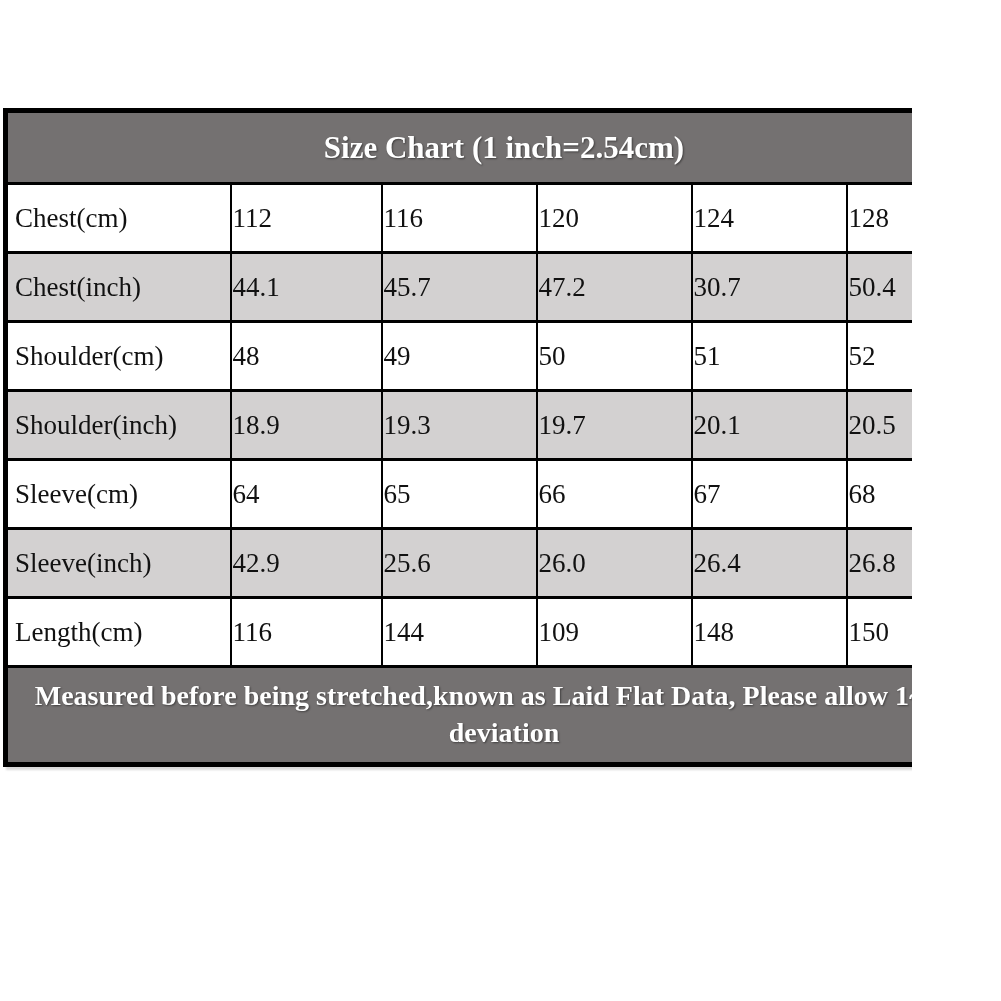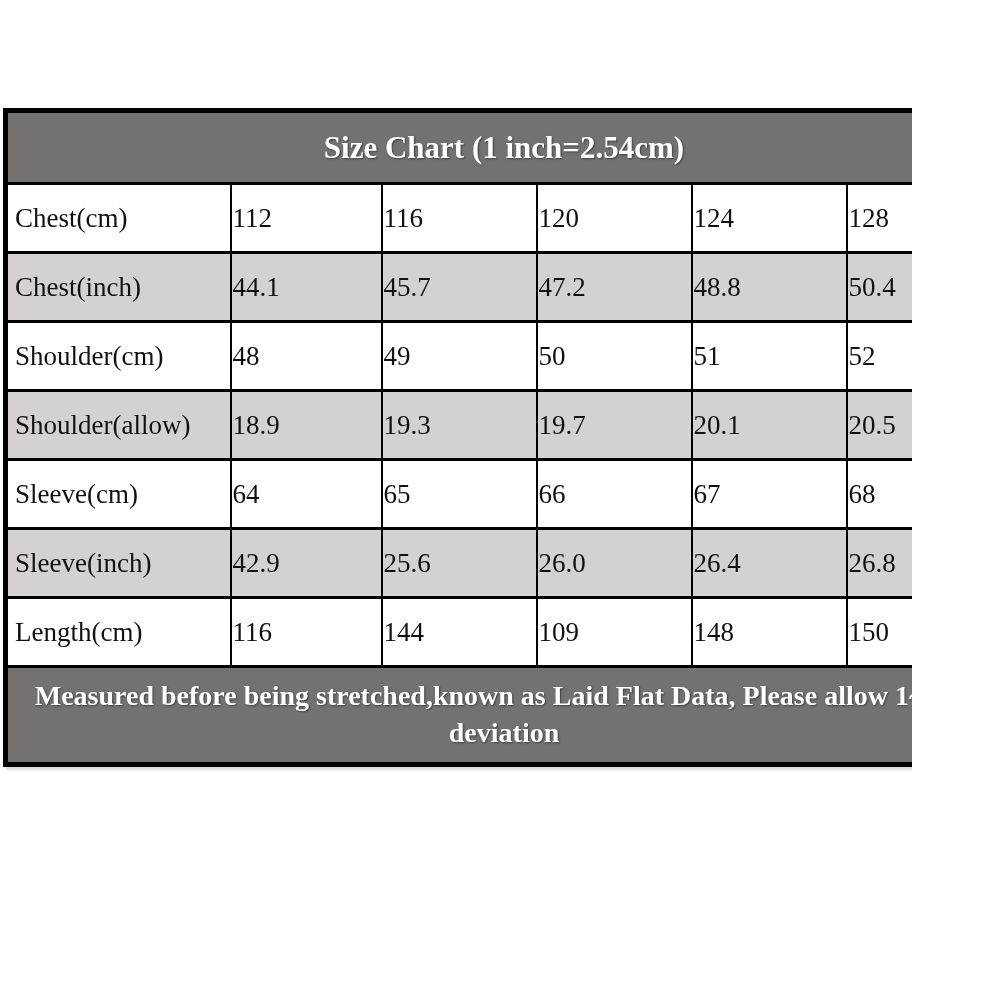--- a/index.html
+++ b/index.html
@@ -74,33 +74,33 @@
     <td class="value-cell">116</td>
     <td class="value-cell">120</td>
     <td class="value-cell">124</td>
     <td class="value-cell">128</td>
   </tr>
         <tr class="data-row">
     <td class="label-cell">Chest(inch)</td>
     <td class="value-cell">44.1</td>
     <td class="value-cell">45.7</td>
     <td class="value-cell">47.2</td>
-    <td class="value-cell">48.8</td>
+    <td class="value-cell">30.7</td>
     <td class="value-cell">50.4</td>
   </tr>
         <tr class="data-row">
     <td class="label-cell">Shoulder(cm)</td>
     <td class="value-cell">48</td>
     <td class="value-cell">49</td>
     <td class="value-cell">50</td>
     <td class="value-cell">51</td>
     <td class="value-cell">52</td>
   </tr>
         <tr class="data-row">
-    <td class="label-cell">Shoulder(allow)</td>
+    <td class="label-cell">Shoulder(inch)</td>
     <td class="value-cell">18.9</td>
     <td class="value-cell">19.3</td>
     <td class="value-cell">19.7</td>
     <td class="value-cell">20.1</td>
     <td class="value-cell">20.5</td>
   </tr>
         <tr class="data-row">
     <td class="label-cell">Sleeve(cm)</td>
     <td class="value-cell">64</td>
     <td class="value-cell">65</td>

